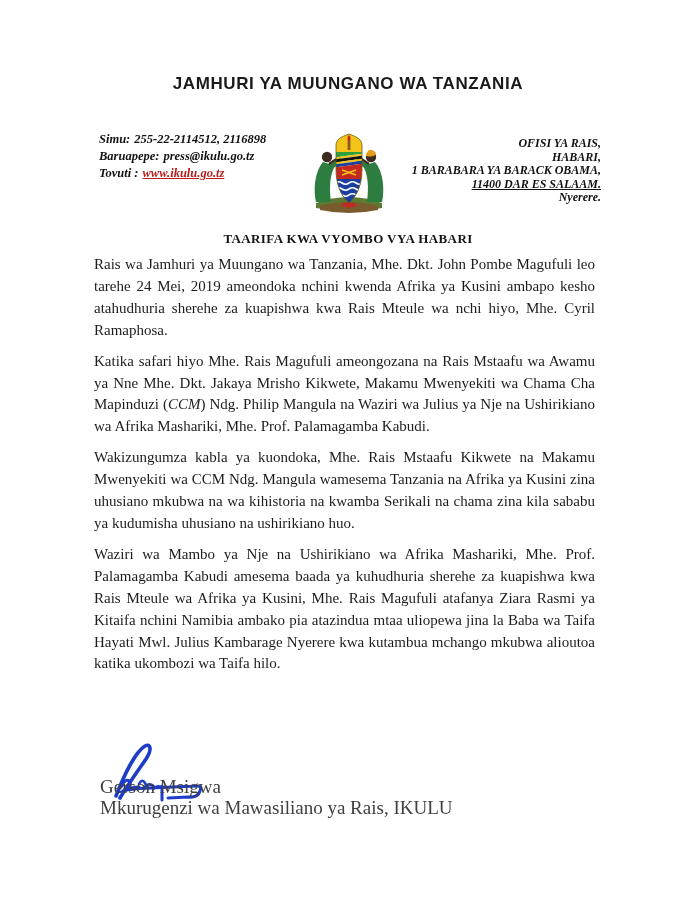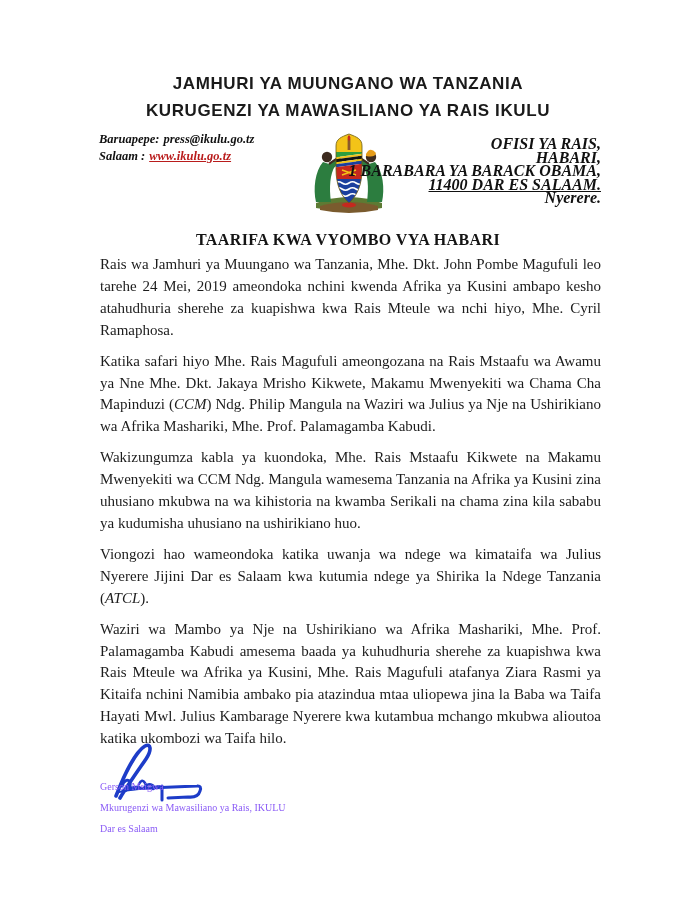--- a/index.html
+++ b/index.html
@@ -31,63 +31,65 @@
   .contact-link {
     color:#b91c1c; text-decoration:underline; cursor:pointer;
   }
   .emblem-wrap {
     position:absolute; top:131px; left:304px; width:90px; height:84px;
   }
   .office-block {
     position:absolute; top:137px; right:95px;
     text-align:right;
     font-style:italic; font-weight:700;
-    font-size:16px; line-height:13.6px;
+    font-size:12px; line-height:13.6px;
     color:#111;
   }
   .office-line.underlined { text-decoration:underline; }
   
   .doc-heading {
     position:absolute; top:231px; left:0; width:100%;
     text-align:center; font-weight:700;
-    font-size:16px; letter-spacing:0.4px; color:#141414;
+    font-size:13px; letter-spacing:0.4px; color:#141414;
   }
   .doc-body {
-    position:absolute; top:254px; left:100px; width:501px;
+    position:absolute; top:254px; left:94px; width:501px;
     font-size:15px; line-height:21.9px;
     text-align:justify; color:#1c1c1c;
   }
   .doc-body p { margin:0 0 9px 0; }
   .doc-body em { }
   
   .signature-svg {
     position:absolute; top:742px; left:99px;
     width:130px; height:62px;
   }
   .sig-block {
     position:absolute; top:776px; left:100px;
-    font-size:10px; line-height:21.2px; color:#8b5cf6;
+    font-size:19px; line-height:21.2px; color:#404040;
   }
 </style>
 </head>
 <body>
 
 <div class="page">
 
   <div class="title-block">
     <div>JAMHURI YA MUUNGANO WA TANZANIA</div>
-    <div>KURUGENZI YA MAWASILIANO YA RAIS IKULU</div>
   </div>
 
   <div class="contact-block">
     <div class="contact-line">
+      <span class="lbl">Simu:</span><span>255-22-2114512, 2116898</span>
+    </div>
+    <div class="contact-line">
       <span class="lbl">Baruapepe:</span><span>press@ikulu.go.tz</span>
     </div>
     <div class="contact-line">
-      <span class="lbl">Salaam :</span><span class="contact-link">www.ikulu.go.tz</span>
+      <span class="lbl">Tovuti :</span><span class="contact-link">www.ikulu.go.tz</span>
     </div>
   </div>
 
   <div class="emblem-wrap">
     <svg viewBox="0 0 90 84" width="90" height="84">
 
       <path d="M12,72 Q45,60 78,72 L78,77 Q45,84 12,77 Z" fill="#5d7a33"></path>
       <path d="M16,75 Q45,67 74,75 L74,79 Q45,85 16,79 Z" fill="#7a5b2e"></path>
       <ellipse cx="45" cy="74" rx="7" ry="2.5" fill="#c4281e"></ellipse>
 
@@ -134,34 +136,32 @@
     <div class="office-line underlined">11400 DAR ES SALAAM.</div>
     <div class="office-line">Nyerere.</div>
   </div>
 
   <div class="doc-heading">TAARIFA KWA VYOMBO VYA HABARI</div>
 
   <div class="doc-body">
     <p><span>Rais wa Jamhuri ya Muungano wa Tanzania, Mhe. Dkt. John Pombe Magufuli leo tarehe 24 Mei, 2019 ameondoka nchini kwenda Afrika ya Kusini ambapo kesho atahudhuria sherehe za kuapishwa kwa Rais Mteule wa nchi hiyo, Mhe. Cyril Ramaphosa.</span></p>
     <p><span>Katika safari hiyo Mhe. Rais Magufuli ameongozana na Rais Mstaafu wa Awamu ya Nne Mhe. Dkt. Jakaya Mrisho Kikwete, Makamu Mwenyekiti wa Chama Cha Mapinduzi (</span><em>CCM</em><span>) Ndg. Philip Mangula na Waziri wa Julius ya Nje na Ushirikiano wa Afrika Mashariki, Mhe. Prof. Palamagamba Kabudi.</span></p>
     <p><span>Wakizungumza kabla ya kuondoka, Mhe. Rais Mstaafu Kikwete na Makamu Mwenyekiti wa CCM Ndg. Mangula wamesema Tanzania na Afrika ya Kusini zina uhusiano mkubwa na wa kihistoria na kwamba Serikali na chama zina kila sababu ya kudumisha uhusiano na ushirikiano huo.</span></p>
-    <p><span>Viongozi hao wameondoka katika uwanja wa ndege wa kimataifa wa Julius Nyerere Jijini Dar es Salaam kwa kutumia ndege ya Shirika la Ndege Tanzania (</span><em>ATCL</em><span>).</span></p>
     <p><span>Waziri wa Mambo ya Nje na Ushirikiano wa Afrika Mashariki, Mhe. Prof. Palamagamba Kabudi amesema baada ya kuhudhuria sherehe za kuapishwa kwa Rais Mteule wa Afrika ya Kusini, Mhe. Rais Magufuli atafanya Ziara Rasmi ya Kitaifa nchini Namibia ambako pia atazindua mtaa uliopewa jina la Baba wa Taifa Hayati Mwl. Julius Kambarage Nyerere kwa kutambua mchango mkubwa alioutoa katika ukombozi wa Taifa hilo.</span></p>
   </div>
 
   <svg class="signature-svg" viewBox="0 0 130 62">
     <g fill="none" stroke="#1d3cc8" stroke-linecap="round" stroke-linejoin="round">
       <path d="M17,54 C24,36 36,10 46,4 C52,1 53,8 47,17 C38,30 28,44 21,56" stroke-width="3.6"></path>
       <path d="M23,44 c2,-6 7,-8 8,-3 c1,4 -3,8 -7,8 c7,-3 12,-4 16,-4" stroke-width="3"></path>
       <path d="M40,42 q3,-6 6,-1 q2,3 -1,5 q4,-5 8,-3 q3,1 1,4 q4,-4 8,-2" stroke-width="2.6"></path>
       <path d="M26,47 L98,44 q5,-0.5 3,5 q-2,7 -12,6 l-20,1" stroke-width="3"></path>
       <path d="M63,44 l0,14" stroke-width="3"></path>
       <path d="M20,50 q14,-3 34,-4" stroke-width="2.2"></path>
     </g>
   </svg>
 
   <div class="sig-block">
     <div>Gerson Msigwa</div>
     <div>Mkurugenzi wa Mawasiliano ya Rais, IKULU</div>
-    <div>Dar es Salaam</div>
   </div>
 
 </div>
 
 </body></html>

